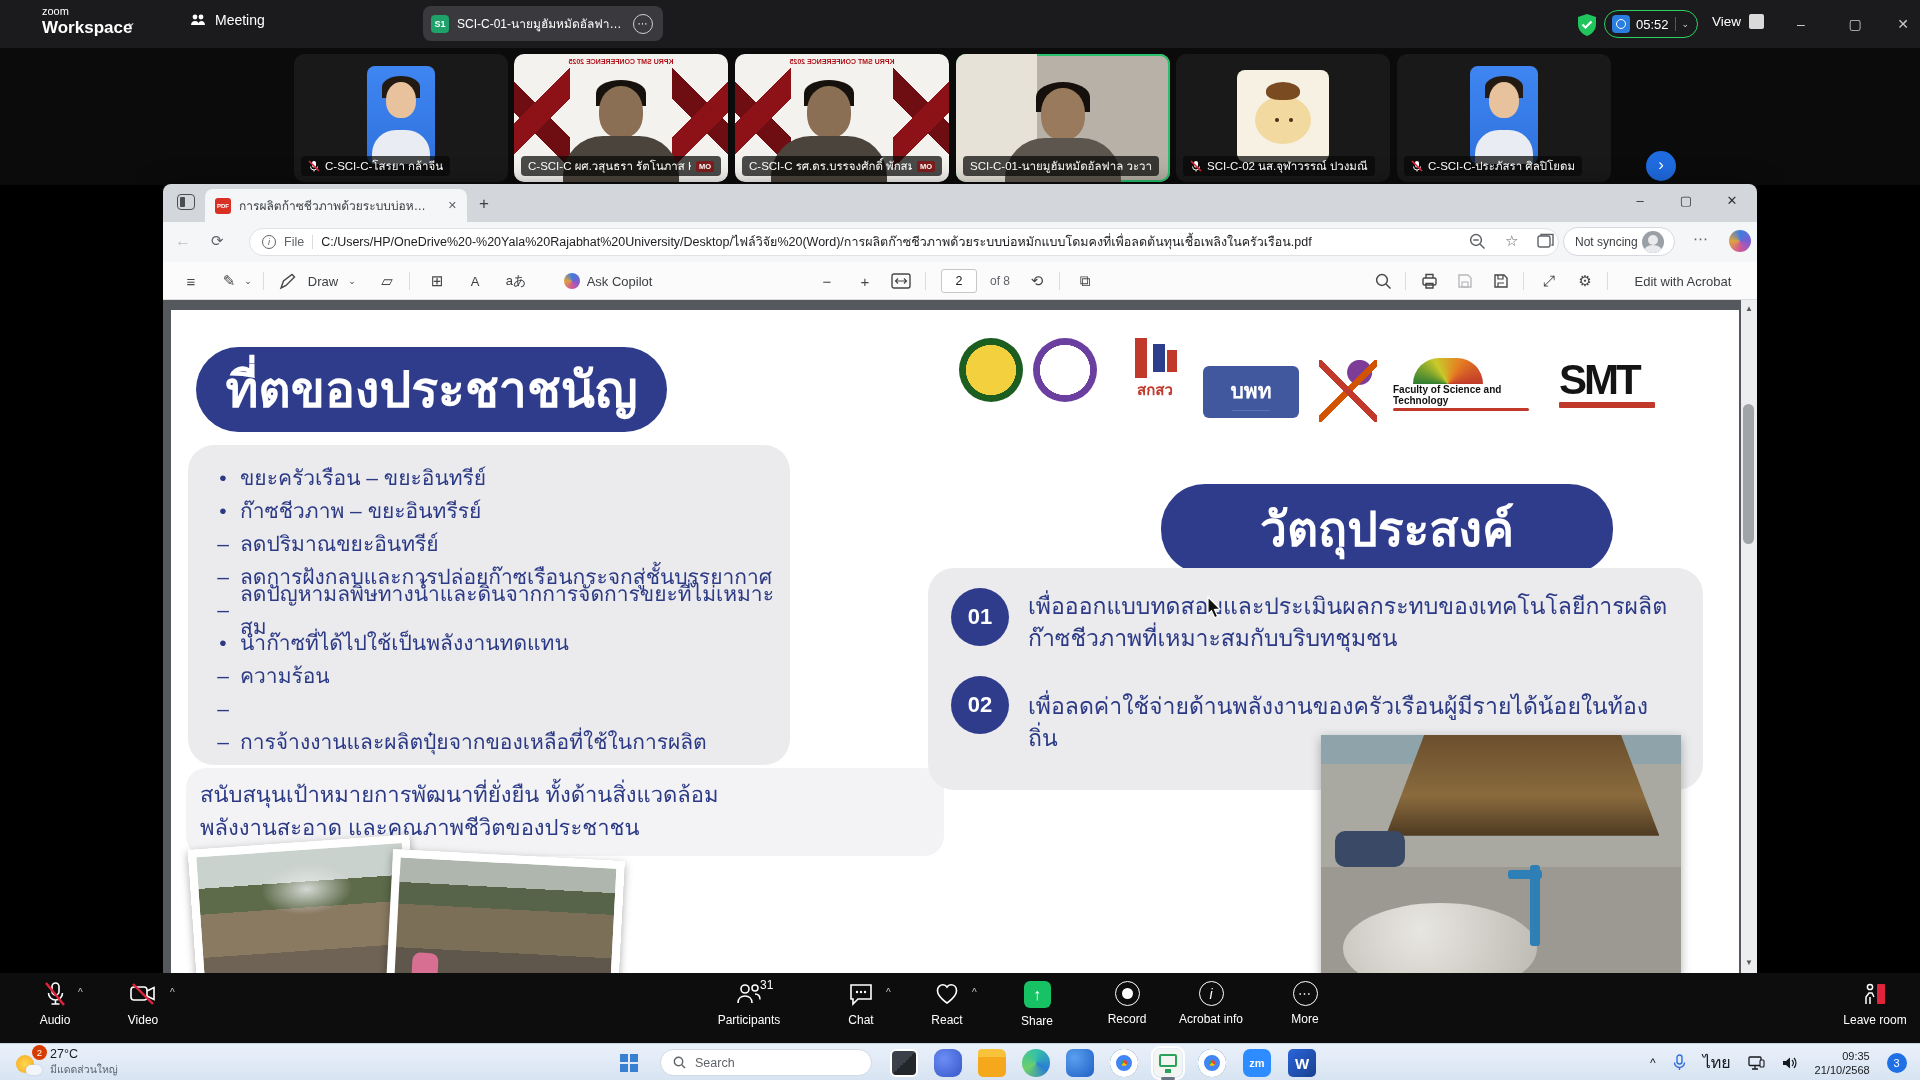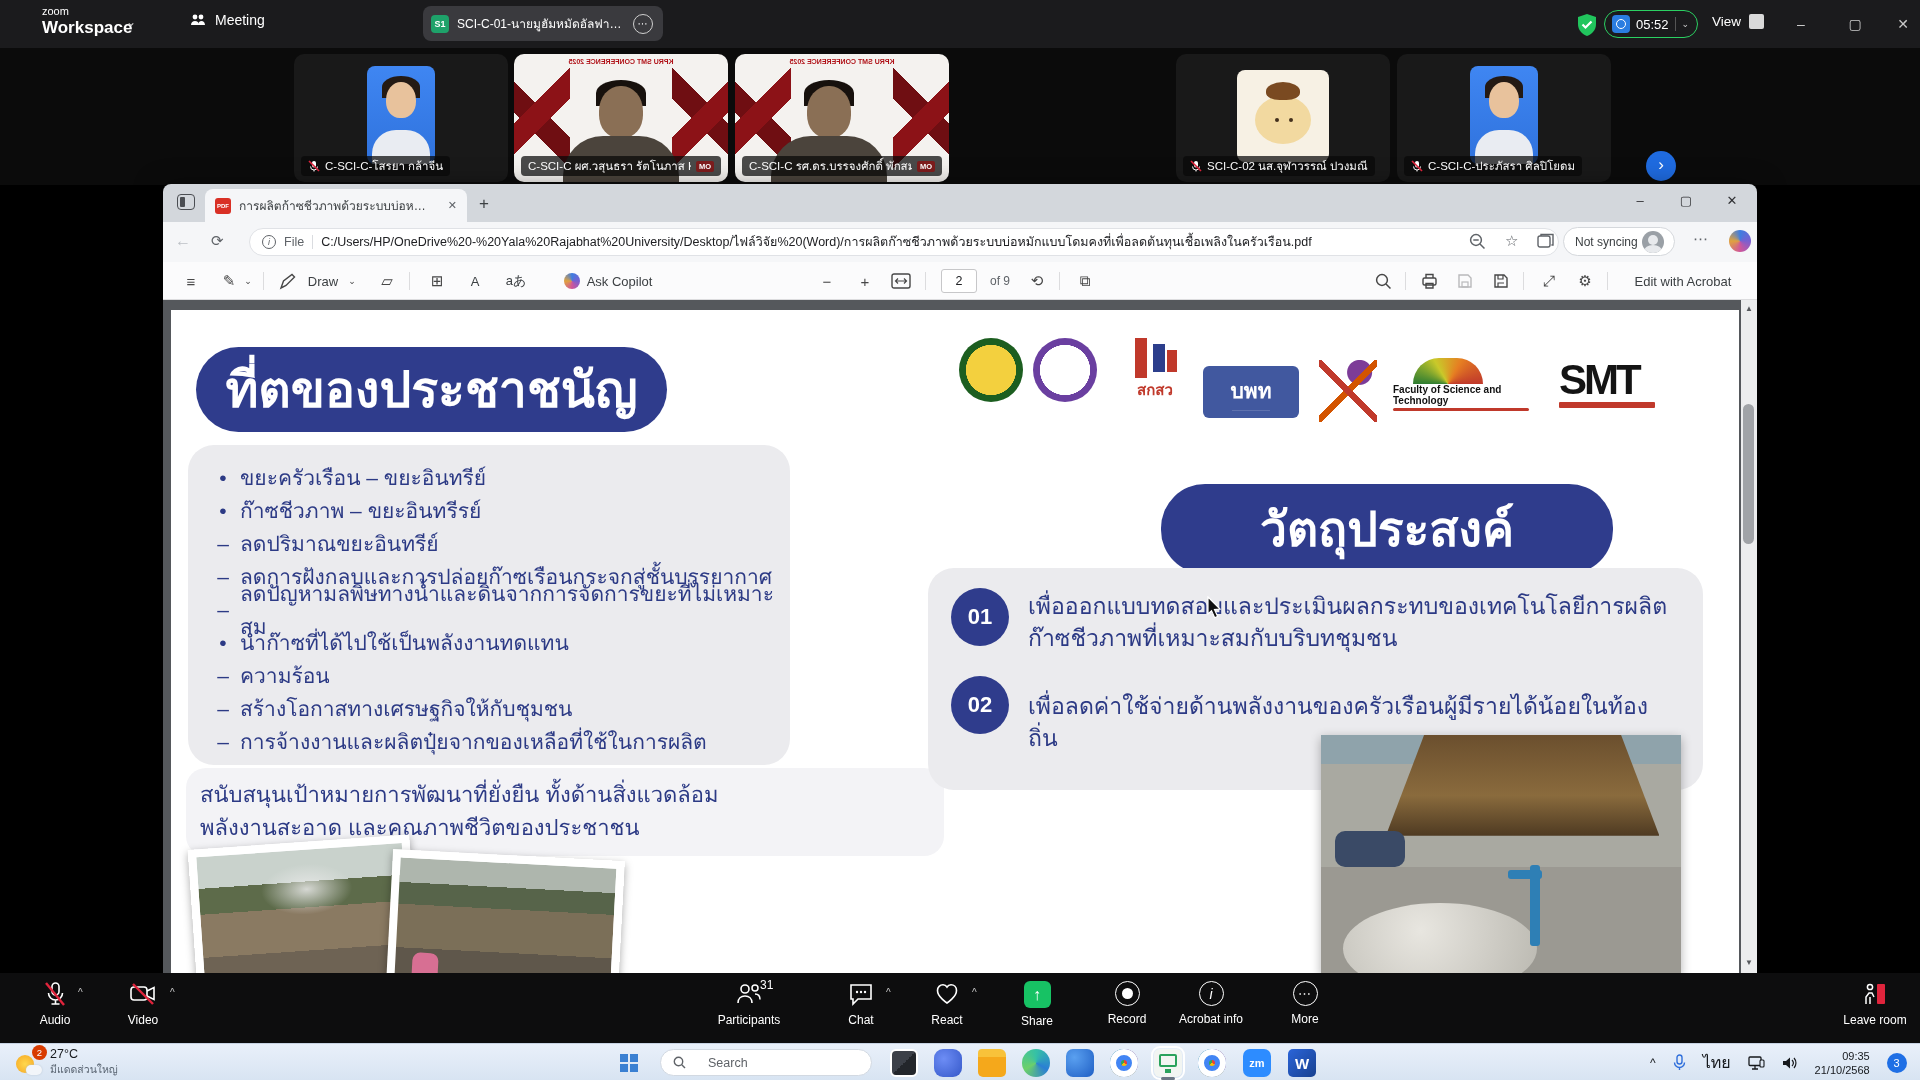--- a/index.html
+++ b/index.html
@@ -171,21 +171,21 @@
   #wicon .sun { position:absolute; left:2px; top:6px; width:18px; height:18px; border-radius:50%;
     background:radial-gradient(#ffd84d,#f6a623); }
   #wicon .cloud { position:absolute; right:0; bottom:2px; width:16px; height:10px; border-radius:8px; background:#f2f5f9; box-shadow:0 0 2px #b9c4d2;}
   #wbadge { position:absolute; left:18px; top:-4px; width:15px; height:15px; border-radius:50%; background:#d83b01;
     color:#fff; font-size:9.5px; display:flex; align-items:center; justify-content:center; }
   #wtemp { font-size:12.5px; color:#16191d; }
   #wdesc { font-size:10.5px; color:#5a6572; }
   #winlogo { left:620px; top:10px; width:18px; height:18px; display:grid; grid-template-columns:8px 8px; grid-gap:2px; }
   #winlogo i { background:#3a80d2; display:block; height:8px; }
   #searchpill { left:660px; top:5px; width:212px; height:27px; background:#fff; border:1px solid #d2d9e2;
-    border-radius:14px; display:flex; align-items:center; gap:22px; padding:0 12px; }
+    border-radius:14px; display:flex; align-items:center; gap:9px; padding:0 12px; }
   #searchpill .t { font-size:12.5px; color:#5f6368; }
   .tico { top:5px; width:28px; height:28px; border-radius:6px; }
   .active-app { outline:2px solid #fff; outline-offset:1px; background:rgba(255,255,255,.55); }
   .underbar { position:absolute; top:33px; width:14px; height:3px; border-radius:2px; background:#6b7684; }
   #tray { left:1650px; top:0; height:37px; display:flex; align-items:center; gap:17px; color:#16191d; }
   #clock { text-align:right; font-size:11px; line-height:14px; color:#16191d; }
   #notif { width:20px; height:20px; border-radius:50%; background:#1f6fe5; color:#fff; font-size:11px;
     display:flex; align-items:center; justify-content:center; }
 
   
@@ -284,20 +284,31 @@
           <div class="h"></div>
           <div class="b" style="background:#5a5açb"></div>
         </div>
     </div>
     <div class="vlabel">
       <span>C-SCI-C รศ.ดร.บรรจงศักดิ์ พักสมบูรณ์</span>
       <span class="mo">MO</span>
     </div>
   </div>
 
+  <div class="vtile active abs" style="left:956px; background:#b7b1a7">
+    <div style="position:absolute;left:0;top:0;width:38%;height:100%;background:#e6e2d8"></div>
+    <div class="sil" style="bottom:-2px">
+        <div class="hh" style="width:54px;height:30px;background:#15100c"></div>
+        <div class="h" style="background:#9a7a5c"></div>
+        <div class="b" style="background:#5d564e"></div>
+      </div>
+    <div class="vlabel">
+      <span>SCI-C-01-นายมูฮัมหมัดอัลฟาล วะวา</span>
+    </div>
+  </div>
 
   <div class="vtile abs" style="left:1176px">
     <div style="position:absolute;left:50%;top:16px;transform:translateX(-50%);width:92px;height:92px;border-radius:8px;background:#f7f1e4">
       <div style="position:absolute;left:50%;top:26px;transform:translateX(-50%);width:56px;height:48px;border-radius:50%;background:#f2d9a0"></div>
       <div style="position:absolute;left:50%;top:12px;transform:translateX(-50%);width:34px;height:18px;border-radius:50% 50% 40% 40%;background:#7a4a21"></div>
       <div style="position:absolute;left:38px;top:48px;width:4px;height:4px;border-radius:50%;background:#43301c"></div>
       <div style="position:absolute;left:52px;top:48px;width:4px;height:4px;border-radius:50%;background:#43301c"></div>
     </div>
     <div class="vlabel">
       <svg class="micoff" viewBox="0 0 12 12">
@@ -391,21 +402,21 @@
     </div>
 
     <div class="pico abs" style="left:652px;width:24px">−</div>
     <div class="pico abs" style="left:690px;width:24px">+</div>
     <svg class="abs" style="left:728px;top:11px" width="20" height="16" viewBox="0 0 20 16">
       <rect x="1" y="1" width="18" height="14" rx="2" fill="none" stroke="#474747" stroke-width="1.4"></rect>
       <path d="M5 8h10M7 5.5L4.5 8 7 10.5M13 5.5L15.5 8 13 10.5" fill="none" stroke="#474747" stroke-width="1.2"></path>
     </svg>
     <div class="psep abs" style="left:762px"></div>
     <input id="pageinput" class="abs" value="2" style="">
-    <div class="pico lbl abs" style="left:820px;width:34px;color:#5f6368;font-size:12px">of 9</div>
+    <div class="pico lbl abs" style="left:820px;width:34px;color:#5f6368;font-size:12px">of 8</div>
     <div class="pico abs" style="left:862px;width:24px">⟲</div>
     <div class="psep abs" style="left:896px"></div>
     <div class="pico abs" style="left:910px;width:24px">⧉</div>
 
     <svg class="abs" style="left:1212px;top:11px" width="17" height="17" viewBox="0 0 17 17">
       <circle cx="7" cy="7" r="5.4" fill="none" stroke="#474747" stroke-width="1.5"></circle>
       <line x1="11" y1="11" x2="15.5" y2="15.5" stroke="#474747" stroke-width="1.5"></line>
     </svg>
     <div class="psep abs" style="left:1242px"></div>
     <svg class="abs" style="left:1258px;top:11px" width="17" height="16" viewBox="0 0 17 16">
@@ -456,21 +467,20 @@
         <div class="srow">
             <span class="mk">•</span>
             <span>นำก๊าซที่ได้ไปใช้เป็นพลังงานทดแทน</span>
           </div>
         <div class="srow">
             <span class="mk">–</span>
             <span>ความร้อน</span>
           </div>
         <div class="srow">
             <span class="mk">–</span>
-            <span>สร้างโอกาสทางเศรษฐกิจให้กับชุมชน</span>
           </div>
         <div class="srow">
             <span class="mk">–</span>
             <span>การจ้างงานและผลิตปุ๋ยจากของเหลือที่ใช้ในการผลิต</span>
           </div>
       </div>
 
       <div id="s-support" class="abs">สนับสนุนเป้าหมายการพัฒนาที่ยั่งยืน ทั้งด้านสิ่งแวดล้อม พลังงานสะอาด และคุณภาพชีวิตของประชาชน</div>
 
       <div id="ph1" class="photo abs"></div>

